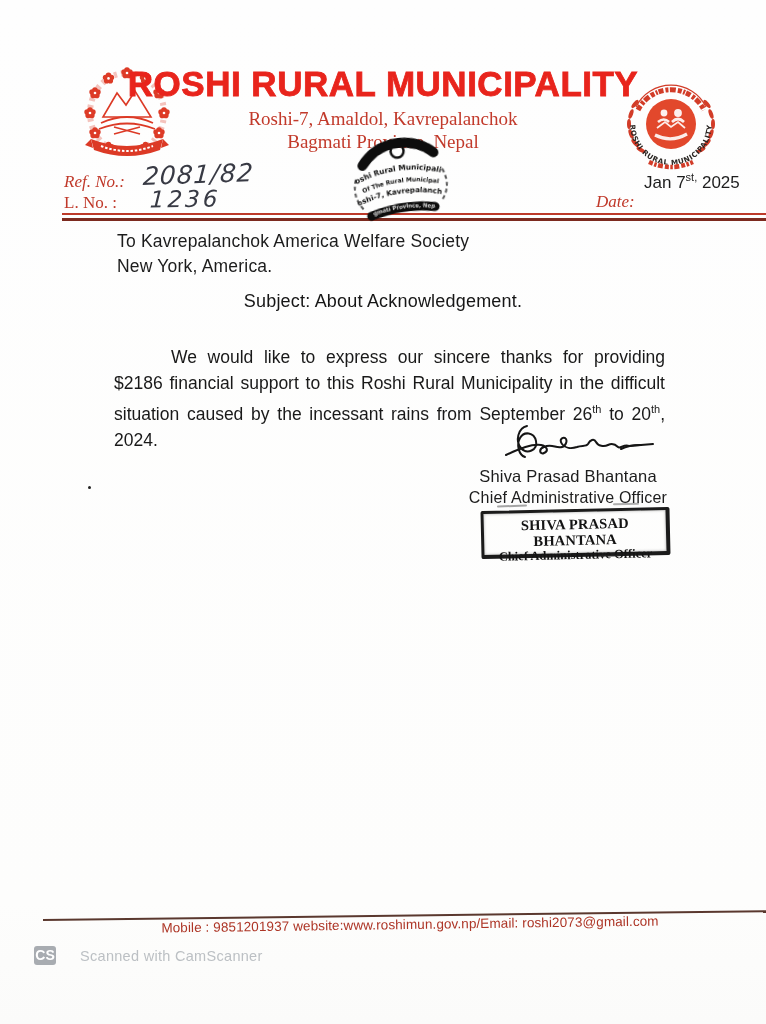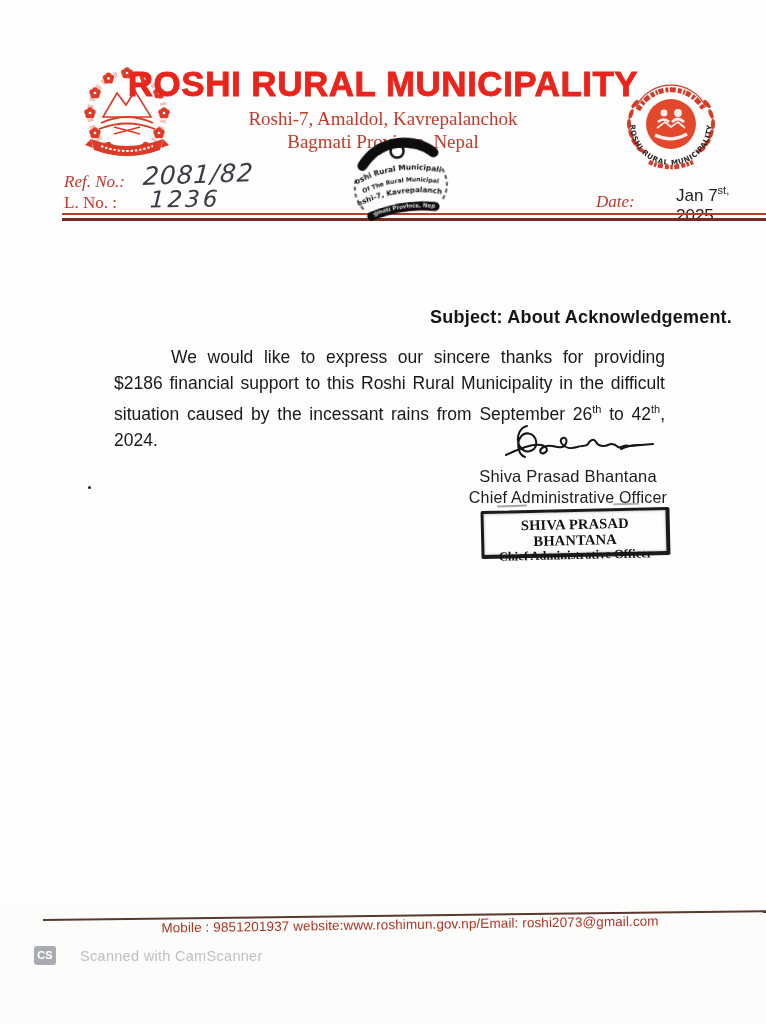--- a/index.html
+++ b/index.html
@@ -13,45 +13,45 @@
   .head-addr + .head-addr{margin-top:1px;}
   .logo{position:absolute;}
   .logo-left{left:80px;top:63px;}
   .logo-right{left:620px;top:66px;}
 
   
   .ser-red{position:absolute;font-family:"Liberation Serif",serif;font-size:17px;color:#c0392a;}
   .hand{position:absolute;font-family:"DejaVu Sans",sans-serif;font-style:italic;color:#383a44;}
   .hand-ref{left:143px;top:160px;font-size:25px;transform:rotate(-2deg) skewX(-6deg);letter-spacing:1px;}
   .hand-lno{left:150px;top:186px;font-size:23px;transform:rotate(-1deg) skewX(-4deg);letter-spacing:3px;}
-  .date-val{position:absolute;left:644px;top:184px;font-size:17px;color:#1d1d1d;margin-left:32px;}
+  .date-val{position:absolute;left:644px;top:171px;font-size:17px;color:#1d1d1d;}
   sup{font-size:11px;}
   .rule-a{position:absolute;left:62px;right:0;top:213px;height:2px;background:#bd3a2a;}
   .rule-b{position:absolute;left:62px;right:0;top:218px;height:3px;background:#7c2a1f;}
 
   
   .recipient{position:absolute;left:117px;top:229px;font-size:17.5px;line-height:25px;letter-spacing:.2px;color:#1c1c1c;}
-  .subject{position:absolute;left:34px;right:34px;top:307px;text-align:right;font-size:18px;font-weight:700;letter-spacing:.2px;color:#161616;}
+  .subject{position:absolute;left:34px;right:34px;top:291px;text-align:center;font-size:18px;font-weight:400;letter-spacing:.2px;color:#161616;}
   .bodytext{position:absolute;left:114px;width:551px;top:344px;font-size:17.5px;line-height:26px;text-align:justify;text-indent:57px;color:#191919;word-spacing:1px;}
   .stray-dot{position:absolute;left:88px;top:486px;width:3px;height:3px;border-radius:50%;background:#222;}
 
   
   .sig-svg{position:absolute;left:503px;top:419px;}
   .sig-name{position:absolute;left:455px;width:226px;top:465px;text-align:center;font-size:16.5px;line-height:22px;color:#1c1c1c;letter-spacing:.2px;}
   .sig-title{position:absolute;left:455px;width:226px;top:487px;text-align:center;font-size:16px;line-height:22px;color:#1c1c1c;letter-spacing:.2px;}
   .stampbox{position:absolute;left:481px;top:509px;width:182px;height:41px;transform:rotate(-1.3deg);border:solid #1b1b1b;border-width:3px 4px 4px 3px;border-radius:2px;box-shadow:inset 0 0 3px rgba(0,0,0,.35);text-align:center;font-family:"Liberation Serif",serif;font-weight:700;color:#141414;}
   .stampbox .l1{font-size:14.5px;line-height:16px;margin-top:4px;letter-spacing:.2px;}
   .stampbox .l2{font-size:12.5px;line-height:14px;}
   .smudge{position:absolute;background:#3a3a3a;height:2px;border-radius:1px;}
 
   
   .foot-rule{position:absolute;left:43px;width:725px;top:919px;height:2px;background:#5a382e;transform:rotate(-.7deg);transform-origin:left center;}
   .foot-text{position:absolute;left:130px;width:560px;top:917px;text-align:center;font-size:13.5px;color:#ad3526;transform:rotate(-.8deg);letter-spacing:.1px;}
   .cs-row{position:absolute;left:34px;top:946px;display:flex;align-items:center;}
-  .cs-badge{width:22px;height:19px;border-radius:3px;background:#a8acb1;color:#fff;font-weight:700;font-size:11px;line-height:19px;text-align:center;}
+  .cs-badge{width:22px;height:19px;border-radius:3px;background:#a8acb1;color:#fff;font-weight:700;font-size:14px;line-height:19px;text-align:center;}
   .cs-label{margin-left:24px;font-size:14.5px;color:#bcc0c4;letter-spacing:.3px;}
 
   .round-stamp{position:absolute;left:342px;top:135px;transform:rotate(-6deg);}
 </style>
 </head>
 <body>
 
 <div class="page">
 
   <svg class="logo logo-left" width="94" height="106" viewBox="0 0 94 106">
@@ -225,24 +225,28 @@
       <path d="M 14,40 Q 8,58 20,72" stroke="#111" stroke-width="2" stroke-dasharray="4 3" fill="none" opacity=".7"></path>
       <path d="M 101,38 Q 109,56 97,70" stroke="#111" stroke-width="2" stroke-dasharray="4 3" fill="none" opacity=".7"></path>
       <text font-family="DejaVu Sans, sans-serif" font-size="7.4" font-weight="bold" fill="#0e0e0e"><textPath href="#arc1" startOffset="50%" text-anchor="middle">Roshi Rural Municipality</textPath></text>
       <text font-family="DejaVu Sans, sans-serif" font-size="6" font-weight="bold" fill="#101010"><textPath href="#arc2" startOffset="50%" text-anchor="middle">Of The Rural Municipal</textPath></text>
       <text font-family="DejaVu Sans, sans-serif" font-size="7.2" font-weight="bold" fill="#0e0e0e"><textPath href="#arc3" startOffset="50%" text-anchor="middle">Roshi-7, Kavrepalanchok</textPath></text>
       <path d="M 26,78 Q 58,69 90,75" stroke="#0b0b0b" stroke-width="9" fill="none" stroke-linecap="round"></path>
       <text font-family="DejaVu Sans, sans-serif" font-size="5.4" font-weight="bold" fill="#cfcfcf"><textPath href="#arc4" startOffset="50%" text-anchor="middle">Bagmati Province, Nepal</textPath></text>
     </g>
   </svg>
 
+  <div class="recipient">
+    <div>To Kavrepalanchok America Welfare Society</div>
+    <div>New York, America.</div>
+  </div>
 
   <div class="subject">Subject: About Acknowledgement.</div>
 
-  <div class="bodytext"><span>We would like to express our sincere thanks for providing $2186 financial support to this Roshi Rural Municipality in the difficult situation caused by the incessant rains from September 26</span><sup>th</sup><span> to 42</span><sup>th</sup><span>, 2024.</span></div>
+  <div class="bodytext"><span>We would like to express our sincere thanks for providing $2186 financial support to this Roshi Rural Municipality in the difficult situation caused by the incessant rains from September 26</span><sup>th</sup><span> to 20</span><sup>th</sup><span>, 2024.</span></div>
 
   <div class="stray-dot"></div>
 
   <svg class="sig-svg" width="156" height="47" viewBox="0 0 156 47">
     <g stroke="#151515" stroke-width="2" fill="none" stroke-linecap="round" stroke-linejoin="round">
       <path d="M 24,7 C 15,9 12,22 18,29 C 24,36 35,31 33,22 C 31,13 21,12 17,19 C 13,26 16,36 22,38"></path>
       <path d="M 3,36 C 18,29 28,25 38,26 C 44,27 46,32 41,34 C 37,36 35,30 41,28 C 49,24 53,30 59,28 C 63,27 65,21 62,19 C 59,18 56,21 59,25 C 62,29 68,30 74,28 C 79,26 83,28 85,25 C 87,21 91,19 93,23 C 95,27 101,28 105,26 C 109,24 113,26 115,28 C 117,30 121,25 126,27 L 150,25"></path>
       <path d="M 118,30 C 124,27 130,26 137,26"></path>
     </g>
   </svg>

